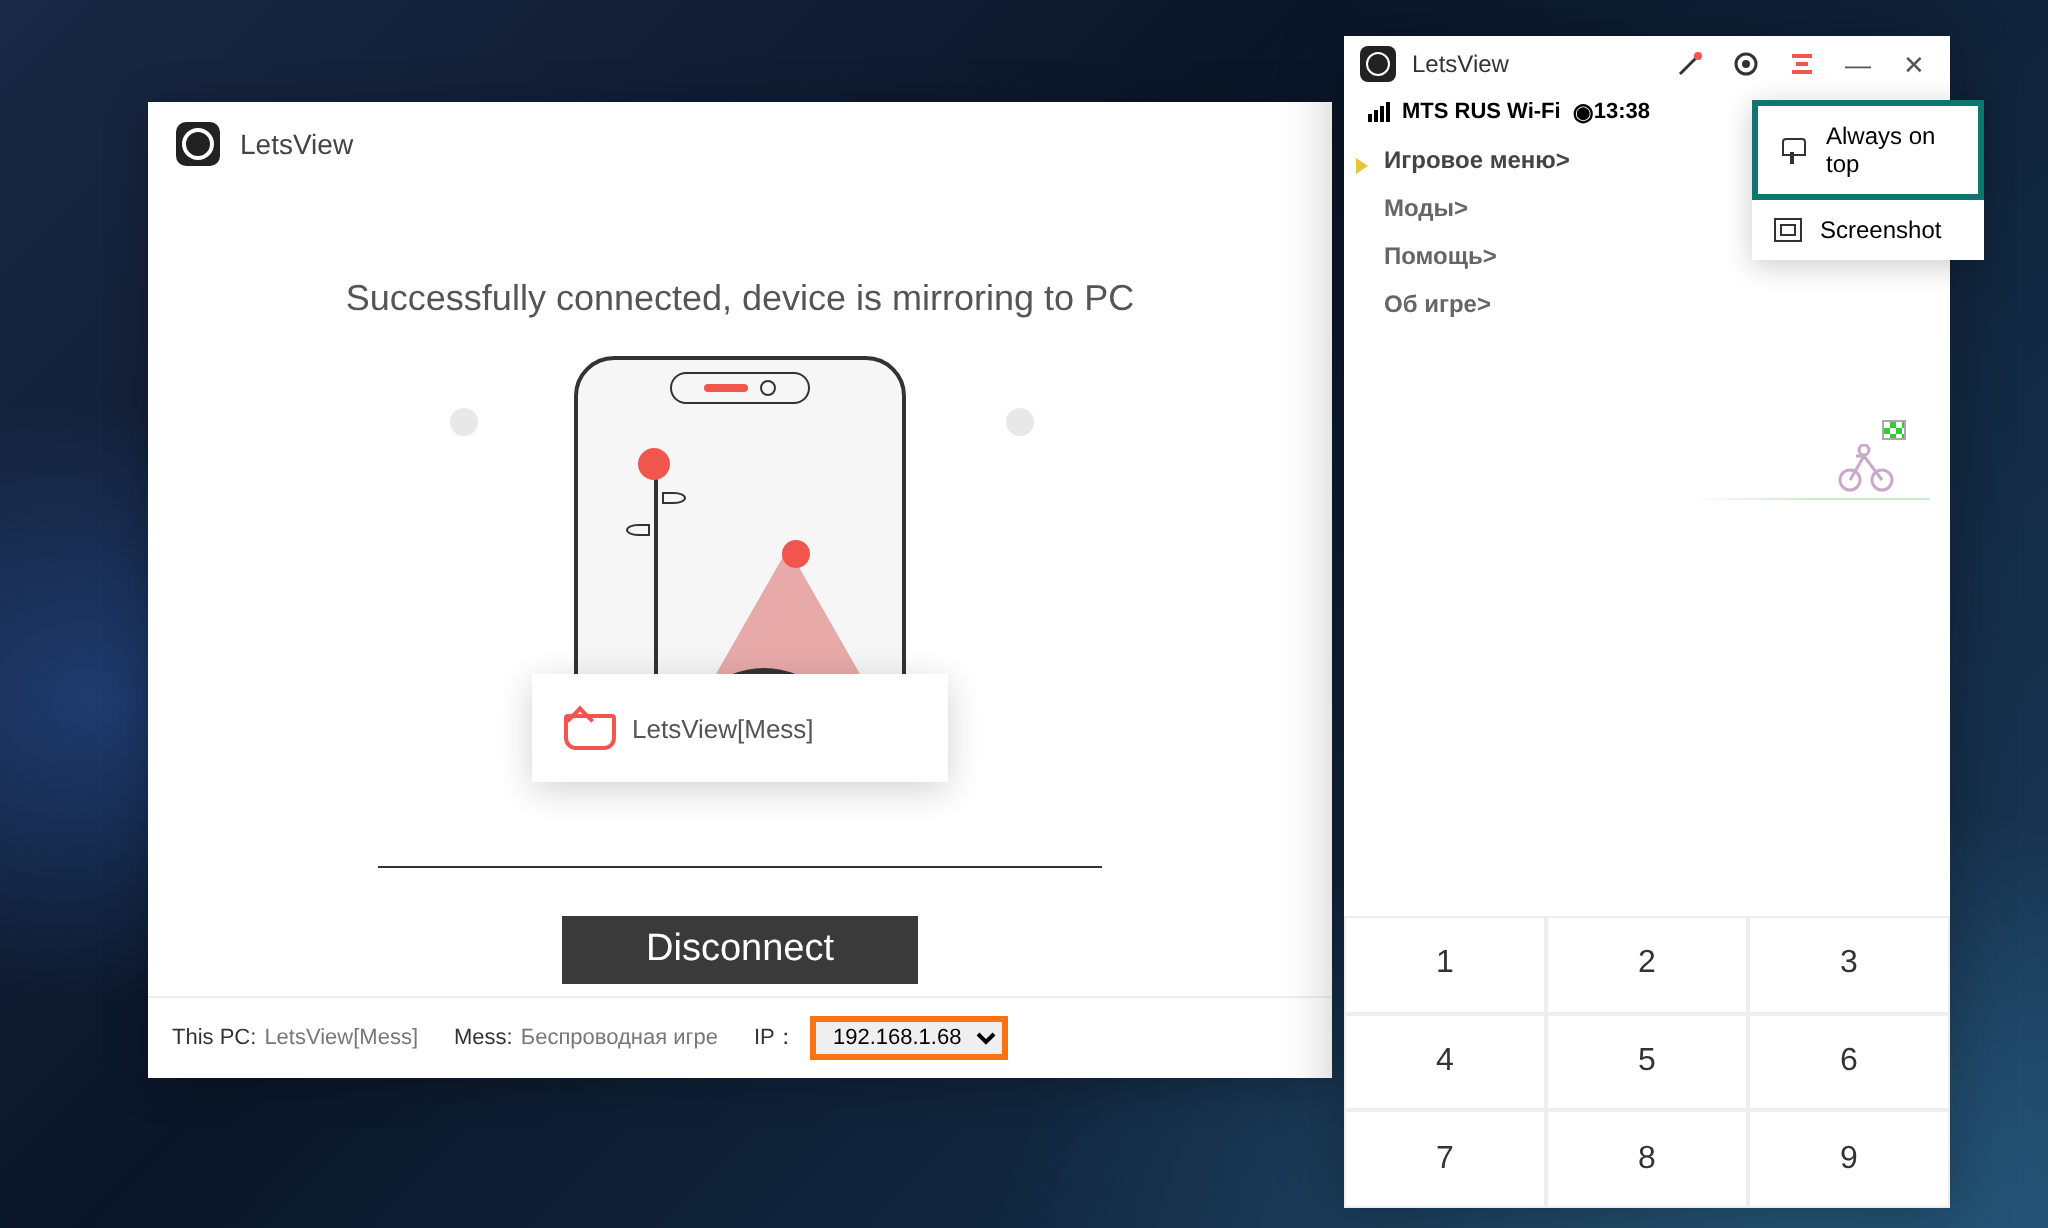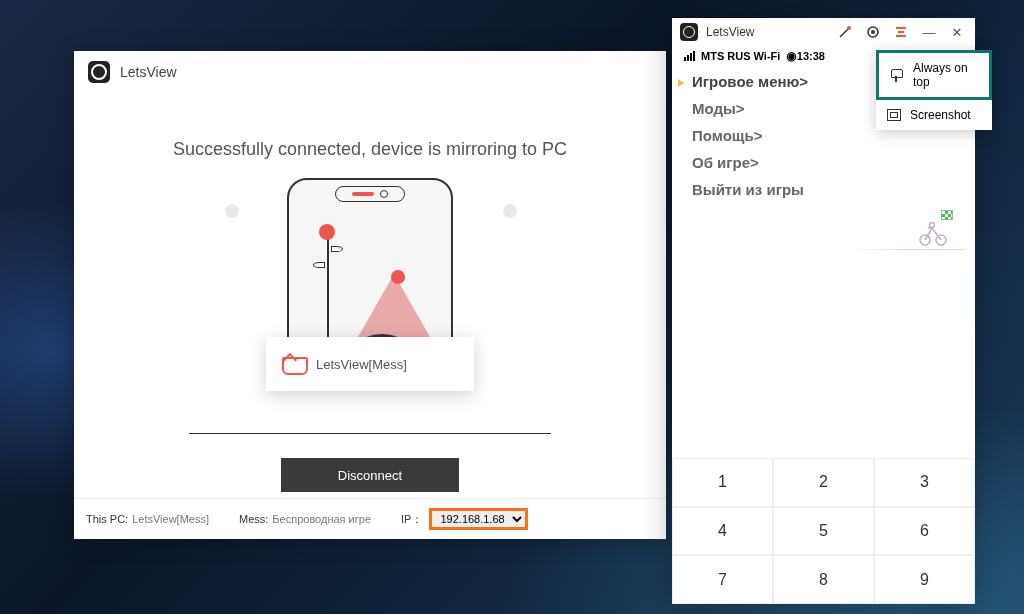--- a/index.html
+++ b/index.html
@@ -31,22 +31,22 @@
   .dot-l,.dot-r{position:absolute;top:26px;width:14px;height:14px;border-radius:50%;background:#e8e8e8}
   .dot-l{left:-42px}.dot-r{right:-44px}
   .baseline{position:absolute;left:115px;right:115px;top:382px;height:1px;background:#333}
 
   .device-card{position:absolute;left:50%;top:286px;transform:translateX(-50%);width:208px;height:54px;background:#fff;box-shadow:0 4px 18px rgba(0,0,0,.18);display:flex;align-items:center;gap:12px;padding:0 16px}
   .tv-icon{width:22px;height:22px;position:relative}
   .tv-icon::before{content:"";position:absolute;top:2px;left:3px;width:8px;height:8px;border:2px solid #f0564d;border-bottom:none;border-left:none;transform:rotate(-45deg)}
   .tv-icon::after{content:"";position:absolute;bottom:0;left:0;width:22px;height:14px;border:2px solid #f0564d;border-radius:2px 2px 6px 6px}
   .device-card span{font-size:13px;color:#555}
 
-  .disc-btn{position:absolute;left:50%;top:407px;transform:translateX(-50%);width:178px;height:34px;background:#3a3a3a;color:#fff;border:none;font-size:13px;cursor:pointer}
-  .footer{position:absolute;left:0;right:0;bottom:0;height:41px;border-top:1px solid #eee;display:flex;align-items:center;gap:30px;padding:0 12px;font-size:11px;color:#777}
+  .disc-btn{position:absolute;left:50%;top:407px;transform:translateX(-50%);width:178px;height:34px;background:#3a3a3a;color:#fff;border:none;font-size:19px;cursor:pointer}
+  .footer{position:absolute;left:0;right:0;bottom:0;height:41px;border-top:1px solid #eee;display:flex;align-items:center;gap:18px;padding:0 12px;font-size:11px;color:#777}
   .footer b{color:#333;font-weight:500;margin-right:4px}
   .ip-sel{font-size:11px;padding:1px 4px;border:3px solid #f97316}
 
   
   .popup{position:absolute;right:49px;top:18px;width:303px;height:586px;background:#fff;box-shadow:0 4px 30px rgba(0,0,0,.3)}
   .pop-title{height:28px;display:flex;align-items:center;padding:0 8px;gap:8px}
   .pop-title .logo{width:18px;height:18px;border-radius:4px;background:#222;display:flex;align-items:center;justify-content:center}
   .pop-title .logo::after{content:"";width:10px;height:10px;border:1.8px solid #fff;border-radius:50%}
   .pop-title .t{font-size:12px;color:#333;flex:1}
   .pop-ctrl{width:20px;height:20px;display:flex;align-items:center;justify-content:center;cursor:pointer;color:#555;font-size:13px}
@@ -56,21 +56,21 @@
   .status-bar{height:20px;padding:0 12px;display:flex;align-items:center;font-size:11px;font-weight:600;color:#000}
   .status-bar .carrier{display:flex;align-items:center;gap:6px}
   .sig{display:inline-flex;gap:1px;align-items:flex-end}
   .sig i{width:2px;background:#000;display:block}
   .sig i:nth-child(1){height:4px}.sig i:nth-child(2){height:6px}.sig i:nth-child(3){height:8px}.sig i:nth-child(4){height:10px}
   .wifi{font-size:12px}
   .status-bar .time{flex:1;text-align:left}
 
   .menu-head{font-size:28px;font-weight:600;color:#222;padding:6px 20px 4px}
   .mitems{padding:2px 20px 0}
-  .mitem{font-size:15px;font-weight:600;color:#666;padding:5px 0;cursor:pointer;display:inline-block}
+  .mitem{font-size:12px;font-weight:600;color:#666;padding:5px 0;cursor:pointer;display:inline-block}
   .mitem.active{color:#444;position:relative}
   .mitem.active::before{content:"";position:absolute;left:-14px;top:11px;width:0;height:0;border-top:4px solid transparent;border-bottom:4px solid transparent;border-left:6px solid #e8c43a}
   .mitems > div{display:block}
 
   .bike-deco{position:absolute;right:10px;top:190px;width:120px;height:50px;pointer-events:none}
   .flag{position:absolute;right:12px;top:2px;width:12px;height:10px;background:repeating-conic-gradient(#3c3 0 25%,#fff 0 50%) 0 0/6px 6px;border:1px solid #aaa}
   .bike-deco svg{position:absolute;right:18px;top:14px}
   .ground{position:absolute;left:0;right:0;bottom:8px;height:1px;background:linear-gradient(90deg,transparent,#cde9cc 50%)}
 
   .keypad{position:absolute;left:0;right:0;bottom:0;height:146px;display:grid;grid-template-columns:repeat(3,1fr);grid-template-rows:repeat(3,1fr)}
@@ -173,21 +173,20 @@
     </span>
     <span class="time">13:38</span>
     <span style="width:40px"></span>
   </div>
 
   <div class="mitems" id="mitems">
       <div><span class="mitem active">Игровое меню&gt;</span></div>
       <div><span class="mitem">Моды&gt;</span></div>
       <div><span class="mitem">Помощь&gt;</span></div>
       <div><span class="mitem">Об игре&gt;</span></div>
-      <div><span class="mitem">Выйти из игры</span></div>
     </div>
 
   <div class="bike-deco">
     <div class="flag"></div>
     <svg width="28" height="24" viewBox="0 0 28 24">
         <circle cx="6" cy="18" r="5" stroke="#c9a9c9" stroke-width="1.5" fill="none"></circle>
         <circle cx="22" cy="18" r="5" stroke="#c9a9c9" stroke-width="1.5" fill="none"></circle>
         <path d="M6 18 L13 6 L22 18 M13 6 L9 6" stroke="#c9a9c9" stroke-width="1.5" fill="none"></path>
         <circle cx="13" cy="3" r="2.5" stroke="#c9a9c9" stroke-width="1.5" fill="none"></circle>
       </svg>

